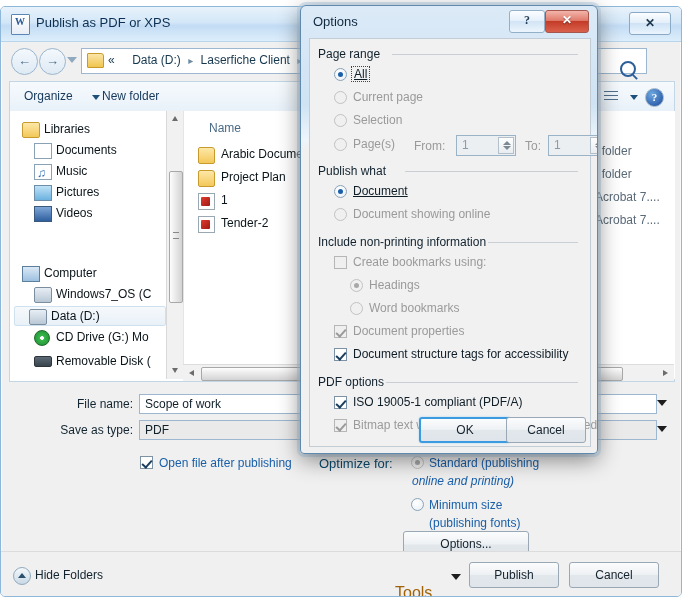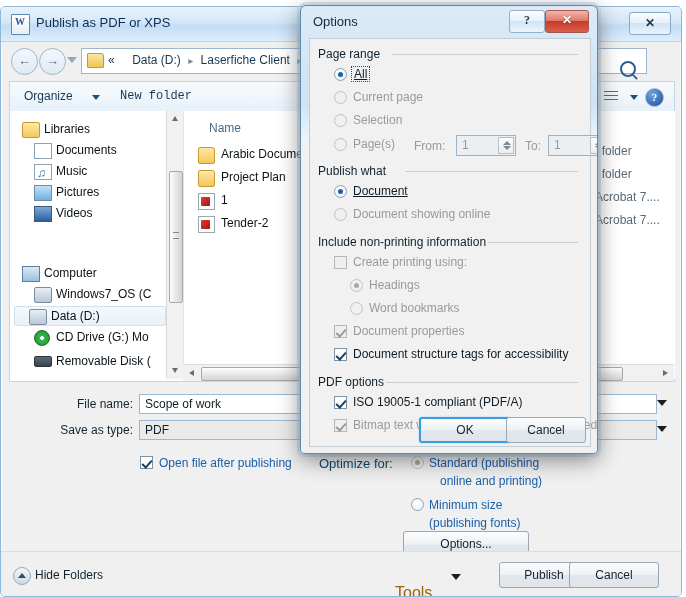--- a/index.html
+++ b/index.html
@@ -84,21 +84,21 @@
     border:1px solid #c3d6e6;
   }
   .tb-item{position:absolute;top:7px;font-size:12px;color:#15385a;cursor:default;}
   #tb-organize{left:14px;}
   #tb-organize-caret,#tb-views-caret{
     position:absolute;top:13px;width:0;height:0;
     border-left:4px solid transparent;border-right:4px solid transparent;
     border-top:5px solid #1c4f7a;
   }
   #tb-organize-caret{left:82px;}
-  #tb-newfolder{left:110px;font-family:Liberation Mono, monospace;}
+  #tb-newfolder{left:92px;}
   #tb-views{position:absolute;right:56px;top:9px;width:14px;height:11px;}
   #tb-views span{display:block;height:1px;background:#51708c;margin-bottom:3px;}
   #tb-views-caret{right:36px;}
   #tb-help{
     position:absolute;right:10px;top:6px;width:17px;height:17px;border-radius:50%;
     background:radial-gradient(circle at 35% 30%,#6fa8e0,#19499a);
     border:1px solid #9fb5c9;color:#fff;font-size:11px;font-weight:bold;
     text-align:center;line-height:16px;font-family:"Liberation Serif",serif;
   }
   
@@ -444,35 +444,35 @@
     <div class="frm-input disabledlook" style="left:138px;top:33px;width:518px;">PDF</div>
     <div class="combo-caret" style="right:14px;top:39px;"></div>
 
     <div class="chk on" style="left:139px;top:69px;"></div>
     <div class="bluelink" style="left:158px;top:69px;">Open file after publishing</div>
 
     <div style="position:absolute;left:318px;top:69px;font-size:13px;color:#0c4a6e;">Optimize for:</div>
 
     <div class="rad greyed on" style="left:410px;top:69px;"></div>
     <div class="bluelink" style="left:428px;top:69px;">Standard (publishing</div>
-    <div class="bluelink" style="left:439px;top:87px;">online and printing)</div>
+    <div class="bluelink" style="left:411px;top:87px;font-style:italic;">online and printing)</div>
 
     <div class="rad" style="left:410px;top:111px;"></div>
     <div class="bluelink" style="left:428px;top:111px;">Minimum size</div>
     <div class="bluelink" style="left:428px;top:129px;">(publishing fonts)</div>
 
     <div class="btn" style="left:402px;top:144px;width:126px;height:27px;line-height:25px;">Options...</div>
   </div>
 
   <div id="bottom-bar">
     <div id="hide-folders-ico"></div>
     <div id="hide-folders-label">Hide Folders</div>
     <div id="tools-label">Tools</div>
     <div id="tools-caret"></div>
-    <div class="btn" style="left:468px;top:10px;width:90px;height:26px;line-height:24px;margin-left:30px;">Publish</div>
+    <div class="btn" style="left:468px;top:10px;width:90px;height:26px;line-height:24px;">Publish</div>
     <div class="btn" style="left:568px;top:10px;width:90px;height:26px;line-height:24px;">Cancel</div>
   </div>
 </div>
 
 <div id="options-dialog">
   <div id="opt-titlebar">
     <div id="opt-title">Options</div>
     <div id="opt-help-btn">?</div>
     <div id="opt-close-btn">✕</div>
   </div>
@@ -531,21 +531,21 @@
     <div class="opt-row greyed" style="left:24px;top:170px;">
       <span class="rad greyed" style="left:0;top:-1px;"></span>
       <span class="txt">Document showing online</span>
     </div>
 
     <div class="grp-title" style="left:8px;top:196px;">Include non-printing information</div>
     <div class="grp-rule" style="left:178px;top:203px;width:90px;"></div>
 
     <div class="opt-row greyed" style="left:24px;top:218px;">
       <span class="chk greyed" style="left:0;top:-1px;"></span>
-      <span class="txt">Create printing using:</span>
+      <span class="txt">Create bookmarks using:</span>
     </div>
     <div class="opt-row greyed" style="left:40px;top:241px;">
       <span class="rad greyed on" style="left:0;top:-1px;"></span>
       <span class="txt">Headings</span>
     </div>
     <div class="opt-row greyed" style="left:40px;top:264px;">
       <span class="rad greyed" style="left:0;top:-1px;"></span>
       <span class="txt">Word bookmarks</span>
     </div>
     <div class="opt-row greyed" style="left:24px;top:287px;">

